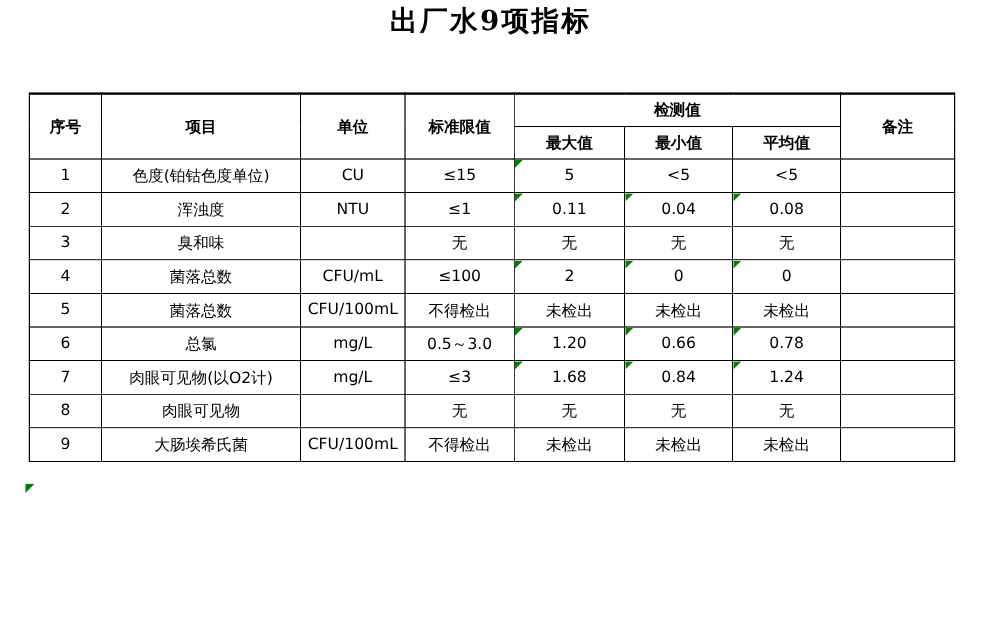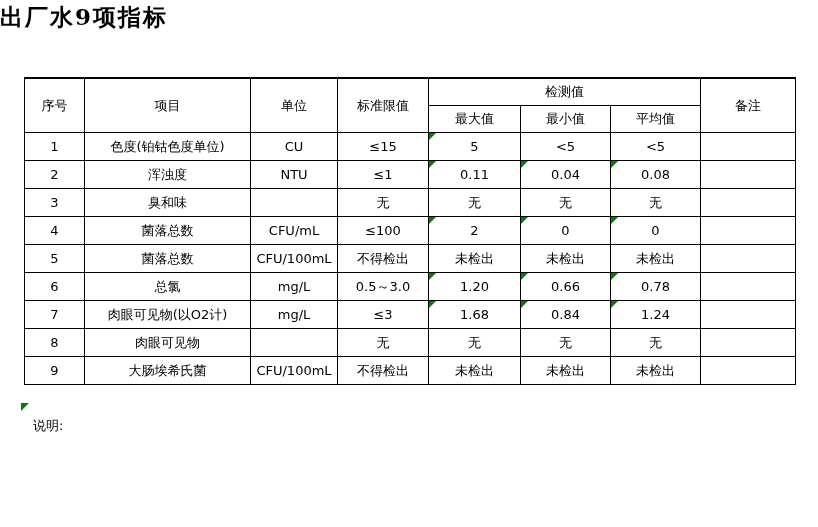--- a/index.html
+++ b/index.html
@@ -11,20 +11,21 @@
     font-family: "DejaVu Sans", "Liberation Sans", sans-serif;
     color: #000000;
     overflow: hidden;
   }
   .title {
     position: absolute;
     top: 2px;
     left: 0;
     width: 100%;
     margin: 0;
+    text-align: center;
     font-family: "DejaVu Serif", "Liberation Serif", serif;
     font-size: 23px;
     font-weight: bold;
     letter-spacing: 2px;
   }
   .date-row {
     position: absolute;
     left: 57px;
     top: 56px;
     font-size: 13px;
@@ -44,21 +45,21 @@
     border: 1px solid #000;
     font-size: 13px;
     padding: 0;
     overflow: hidden;
     white-space: nowrap;
     vertical-align: middle;
     text-align: center;
     position: relative;
     background: #ffffff;
   }
-  table.report thead th { height: 26px; font-weight: normal; }
+  table.report thead th { height: 26px; font-weight: bold; }
   table.report tbody td { height: 27px; font-weight: normal; }
   td.l { text-align: left; padding-left: 3px; margin-left: 40px; }
   .tri {
     position: absolute;
     top: 0;
     left: 0;
     width: 7px;
     height: 7px;
     background: var(--indicator-green, #008000);
     clip-path: polygon(0 0, 100% 0, 0 100%);
@@ -207,18 +208,17 @@
         <td>未检出</td>
         <td>未检出</td>
         <td></td>
       </tr>
     </tbody>
   </table>
 
   <span class="tri-stray"></span>
 
   <div class="notes">
-    <div class="notes-heading">说明:</div>
     <div class="note-lines">
     </div>
   </div>
 
 </div>
 
 </body></html>

